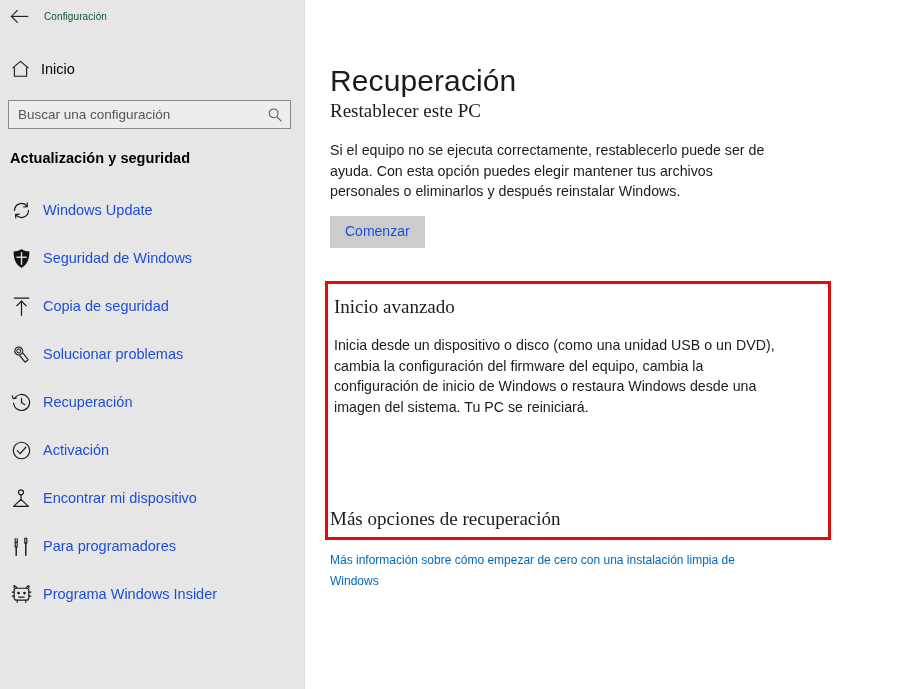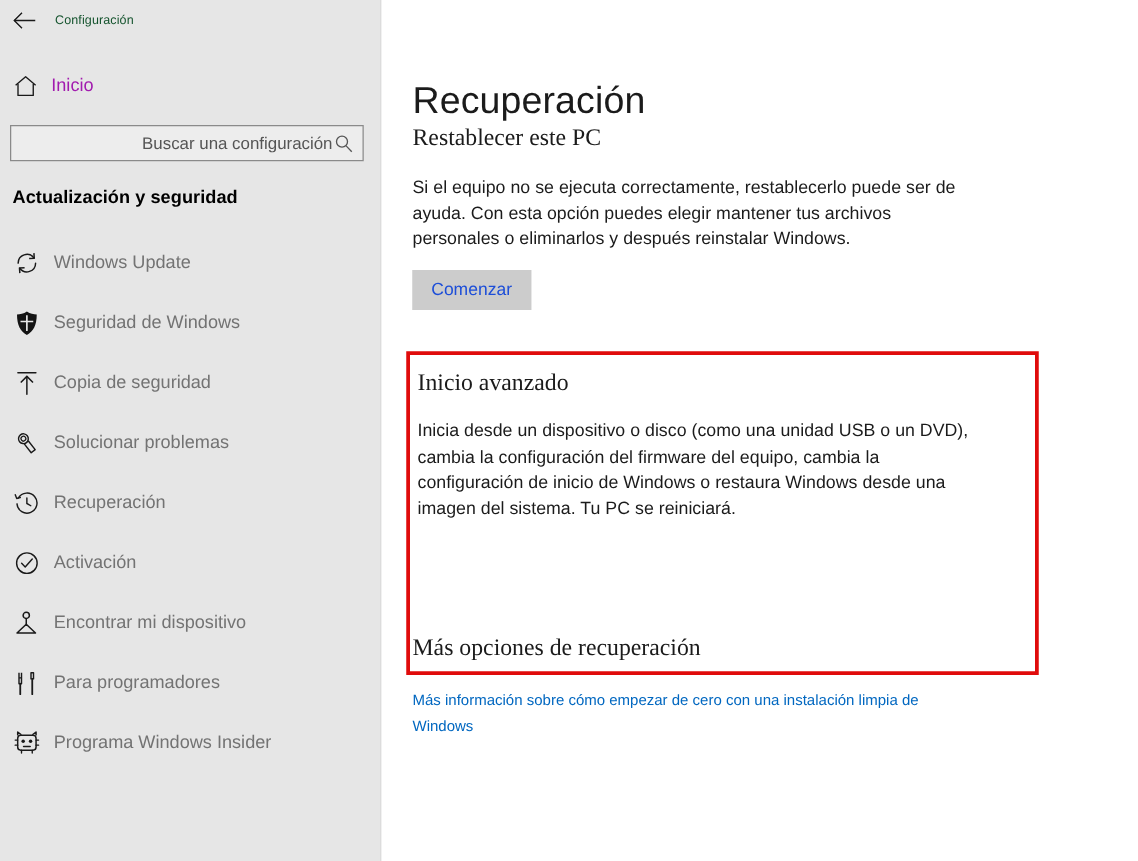--- a/index.html
+++ b/index.html
@@ -58,21 +58,21 @@
     display: flex;
     align-items: center;
     padding-left: 7px;
   }
   .home-icon {
     width: 26px; height: 26px;
     display: flex; align-items: center; justify-content: center;
   }
   .home-label {
     font-size: 14.5px;
-    color: #a21caf;
+    color: #000000;
     margin-left: 8px;
   }
 
   .search-wrap {
     position: absolute;
     left: 8px; top: 100px;
     width: 283px; height: 29px;
     background: #ededed;
     border: 1px solid #8a8a8a;
     display: flex;
@@ -81,21 +81,20 @@
   }
   .search-input {
     flex: 1 1 auto;
     border: none;
     outline: none;
     background: transparent;
     font-family: "Liberation Sans", sans-serif;
     font-size: 13.5px;
     color: #2b2b2b;
     padding: 0;
-    text-align: right;
   }
   .search-input::placeholder { color: #555555; opacity: 1; }
   .search-icon { width: 18px; height: 18px; flex: 0 0 auto; display:flex; align-items:center; justify-content:center;}
 
   .section-head {
     position: absolute;
     left: 10px; top: 150px;
     font-size: 14.5px;
     font-weight: bold;
     color: #000000;
@@ -114,21 +113,21 @@
     padding-left: 8px;
     cursor: default;
   }
   .nav-icon {
     width: 26px; height: 26px;
     flex: 0 0 auto;
     display: flex; align-items: center; justify-content: center;
   }
   .nav-label {
     font-size: 14.5px;
-    color: #737373;
+    color: #1d4ed8;
     margin-left: 9px;
     white-space: nowrap;
   }
 
   
   #main {
     position: absolute;
     left: 306px; top: 0;
     width: 604px;
     height: 689px;

